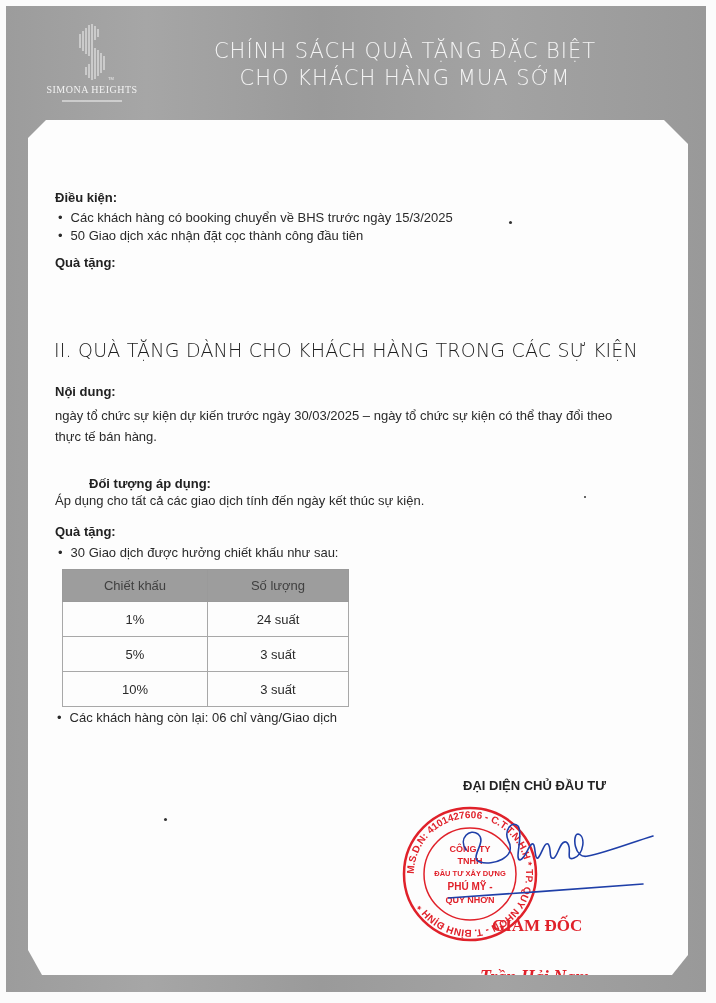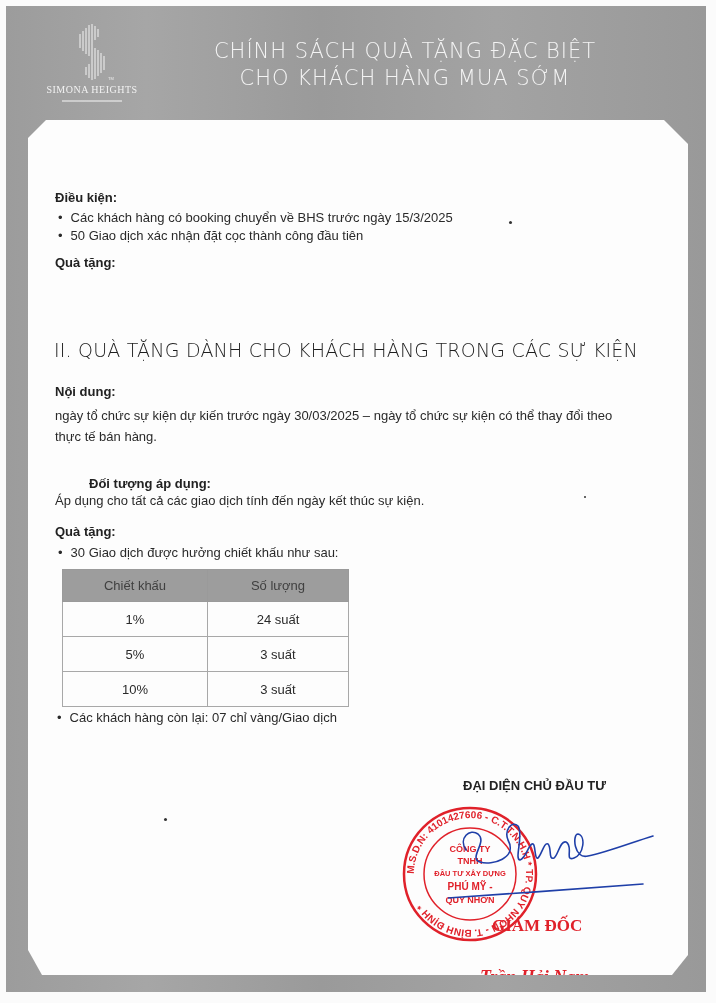--- a/index.html
+++ b/index.html
@@ -133,21 +133,21 @@
         <td>5%</td>
         <td>3 suất</td>
       </tr>
       <tr>
         <td>10%</td>
         <td>3 suất</td>
       </tr>
     </tbody>
   </table>
 
-  <div class="bullet" style="top:590px; left:29px;">Các khách hàng còn lại: 07 chỉ vàng/Giao dịch</div>
+  <div class="bullet" style="top:590px; left:29px;">Các khách hàng còn lại: 06 chỉ vàng/Giao dịch</div>
 
   <div class="sig-heading">ĐẠI DIỆN CHỦ ĐẦU TƯ</div>
 
   <svg class="stamp" viewBox="0 0 140 140">
     <defs>
       <path id="ringPath" d="M70,70 m-56,0 a56,56 0 1,1 112,0 a56,56 0 1,1 -112,0"></path>
     </defs>
     <circle cx="70" cy="70" r="66" fill="none" stroke="#e0212a" stroke-width="2.5"></circle>
     <circle cx="70" cy="70" r="46" fill="none" stroke="#e0212a" stroke-width="1.5"></circle>
     <text font-family="Liberation Sans, sans-serif" font-size="10" fill="#e0212a" font-weight="bold">

